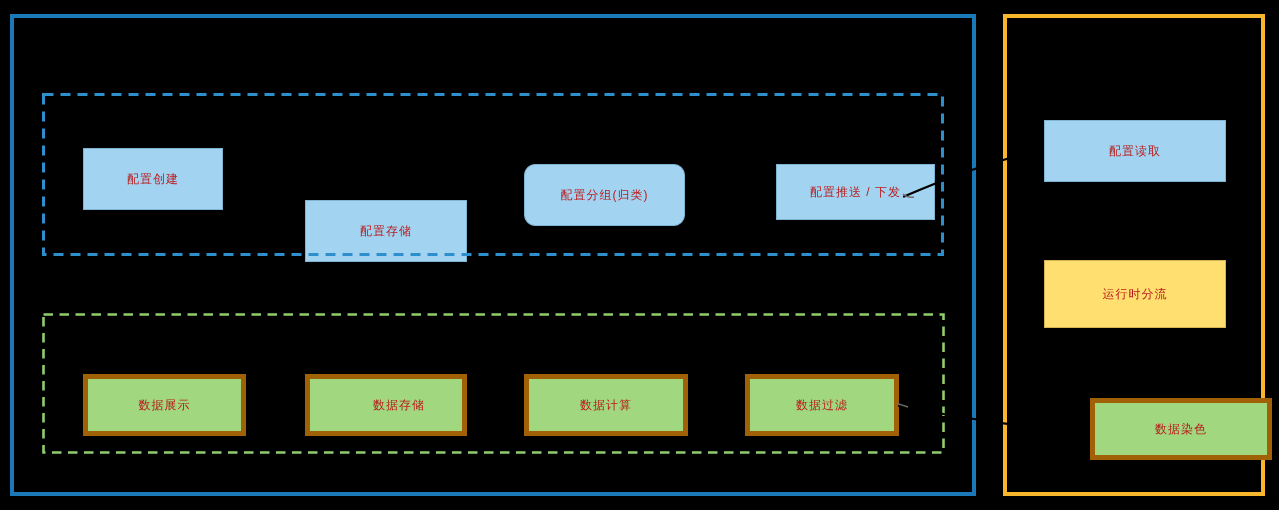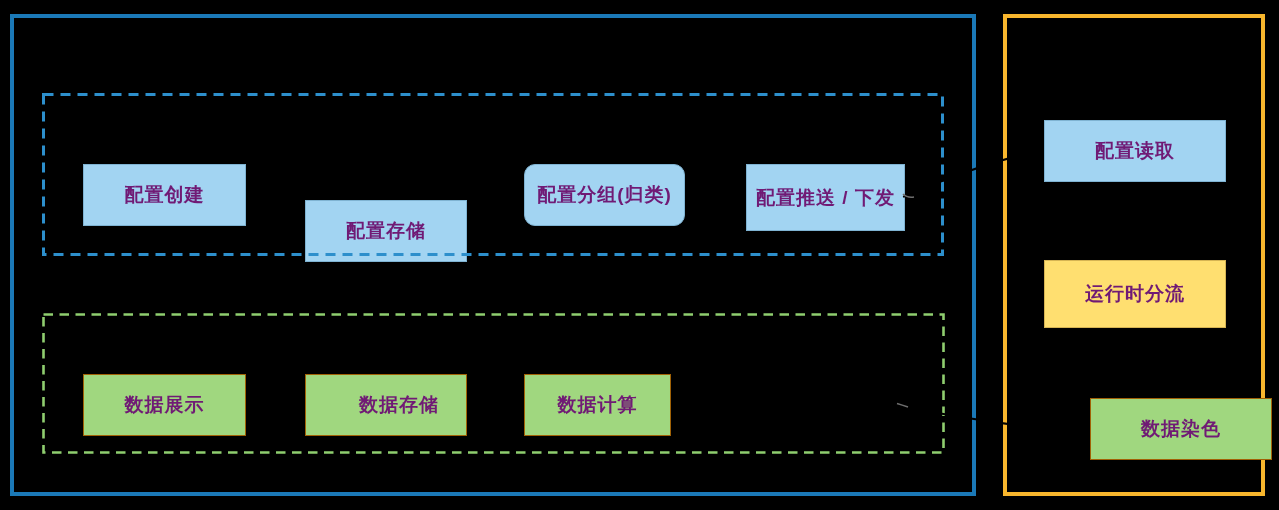--- a/index.html
+++ b/index.html
@@ -9,36 +9,35 @@
     background:#000;
     font-family:"Liberation Sans","DejaVu Sans",sans-serif;
     overflow:hidden;
   }
   .panel{position:absolute;box-sizing:border-box;background:transparent;}
   .left-panel{left:10px;top:14px;width:966px;height:482px;border:4px solid #1B79B7;}
   .right-panel{left:1003px;top:14px;width:262px;height:482px;border:4px solid #F8B62D;}
   .node{
     position:absolute;box-sizing:border-box;
     display:flex;align-items:center;justify-content:center;
-    font-size:19px;letter-spacing:1px;color:#701a75;
+    font-size:12px;letter-spacing:1px;color:#b91c1c;
     white-space:nowrap;
-    font-weight:bold;
   }
   .blue-fill{background:#A2D4F2;border:1px solid #7FB3D2;}
-  .green-fill{background:#A0D77F;border:1px solid #a16207;}
+  .green-fill{background:#A0D77F;border:5px solid #a16207;}
   .yellow-fill{background:#FFDF70;border:1px solid #D6B453;}
   
-  .n-cfg-create {left:83px; top:164px;width:163px;height:62px;}
+  .n-cfg-create {left:83px; top:148px;width:140px;height:62px;}
   .n-cfg-store  {left:305px;top:164px;width:162px;height:62px;margin-top:36px;}
   .n-cfg-group  {left:524px;top:164px;width:161px;height:62px;border-radius:11px;}
-  .n-cfg-push   {left:746px;top:164px;width:159px;height:67px;}
+  .n-cfg-push   {left:776px;top:164px;width:159px;height:56px;}
   
   .n-dat-show   {left:83px; top:374px;width:163px;height:62px;}
   .n-dat-store  {left:305px;top:374px;width:162px;height:62px;padding-left:26px;}
-  .n-dat-calc   {left:524px;top:374px;width:147px;height:62px;}
+  .n-dat-calc   {left:524px;top:374px;width:164px;height:62px;}
   .n-dat-filter {left:745px;top:374px;width:154px;height:62px;}
   
   .n-cfg-read   {left:1044px;top:120px;width:182px;height:62px;}
   .n-run-split  {left:1044px;top:260px;width:182px;height:68px;}
   .n-dat-dye    {left:1044px;top:398px;width:182px;height:62px;margin-left:46px;}
   #overlay{position:absolute;left:0;top:0;z-index:5;pointer-events:none;}
 </style>
 </head>
 <body>
 
@@ -48,20 +47,21 @@
   <div class="panel right-panel"></div>
 
   <div class="node blue-fill n-cfg-create">配置创建</div>
   <div class="node blue-fill n-cfg-store">配置存储</div>
   <div class="node blue-fill n-cfg-group">配置分组(归类)</div>
   <div class="node blue-fill n-cfg-push">配置推送 / 下发</div>
 
   <div class="node green-fill n-dat-show">数据展示</div>
   <div class="node green-fill n-dat-store">数据存储</div>
   <div class="node green-fill n-dat-calc">数据计算</div>
+  <div class="node green-fill n-dat-filter">数据过滤</div>
 
   <div class="node blue-fill n-cfg-read">配置读取</div>
   <div class="node yellow-fill n-run-split">运行时分流</div>
   <div class="node green-fill n-dat-dye">数据染色</div>
 
   <svg id="overlay" width="1279" height="510" viewBox="0 0 1279 510">
     <rect x="43.5" y="94.5" width="899" height="160" fill="none" stroke="#2D8FCC" stroke-width="3" stroke-dasharray="10 7"></rect>
     <rect x="43.5" y="314.5" width="900" height="138" fill="none" stroke="#8FCE6F" stroke-width="2.6" stroke-dasharray="9.5 6.5"></rect>
 
     <path d="M904,196.5 Q984,162 1043,150" fill="none" stroke="#000000" stroke-width="2.2" stroke-linecap="round"></path>

